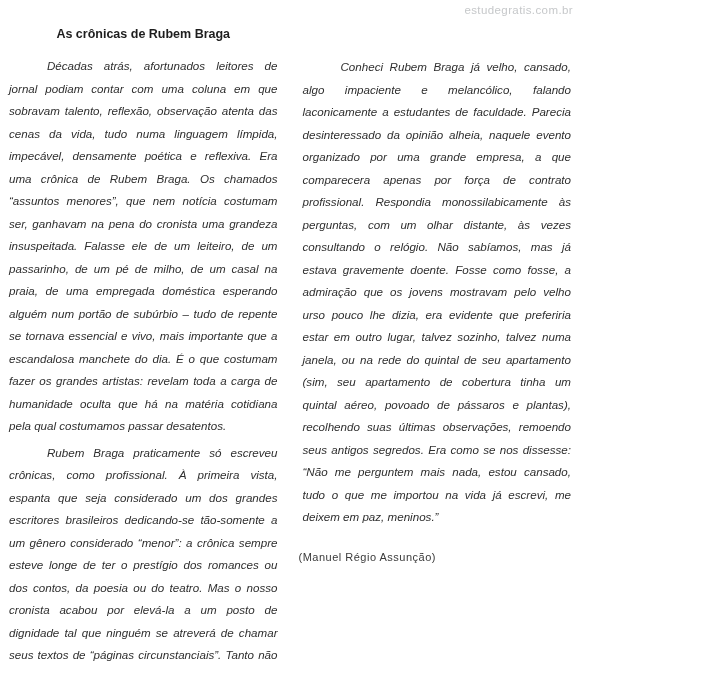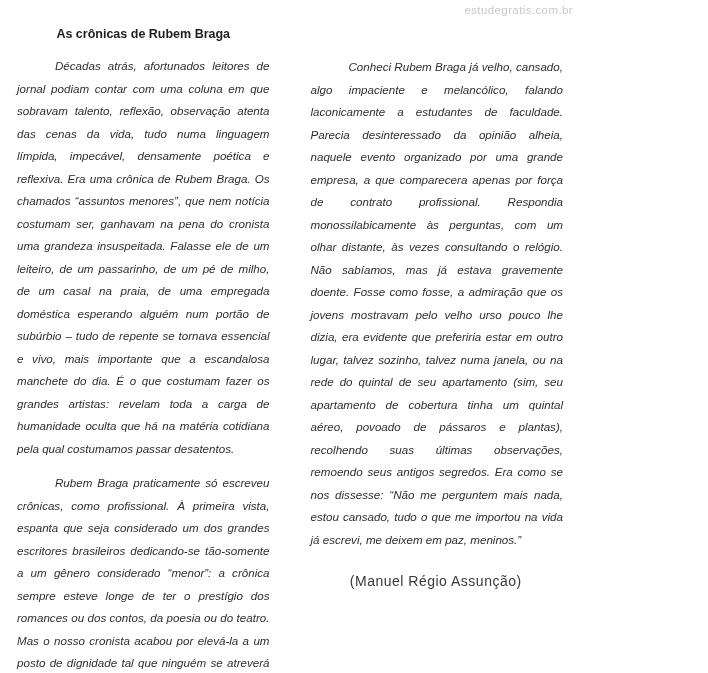--- a/index.html
+++ b/index.html
@@ -35,26 +35,26 @@
     color: #1e1e1e;
     margin: 3px 0 14px 0;
   }
   .body-text {
     font-style: italic;
     font-size: 11.6px;
     line-height: 22.5px;
     text-align: justify;
     text-indent: 38px;
     color: #2e2e2e;
-    margin: 12px;
+    margin: 4px;
   }
   .col-right .body-text.first { margin-top: 32px; }
   .attribution {
-    font-size: 14px;
-    text-align: center;
+    font-size: 11px;
+    text-align: left;
     color: #3a3a3a;
     letter-spacing: 0.5px;
     margin: 22px 2px 0 0;
   }
 </style>
 </head>
 <body>
 
 <div class="page">
 

